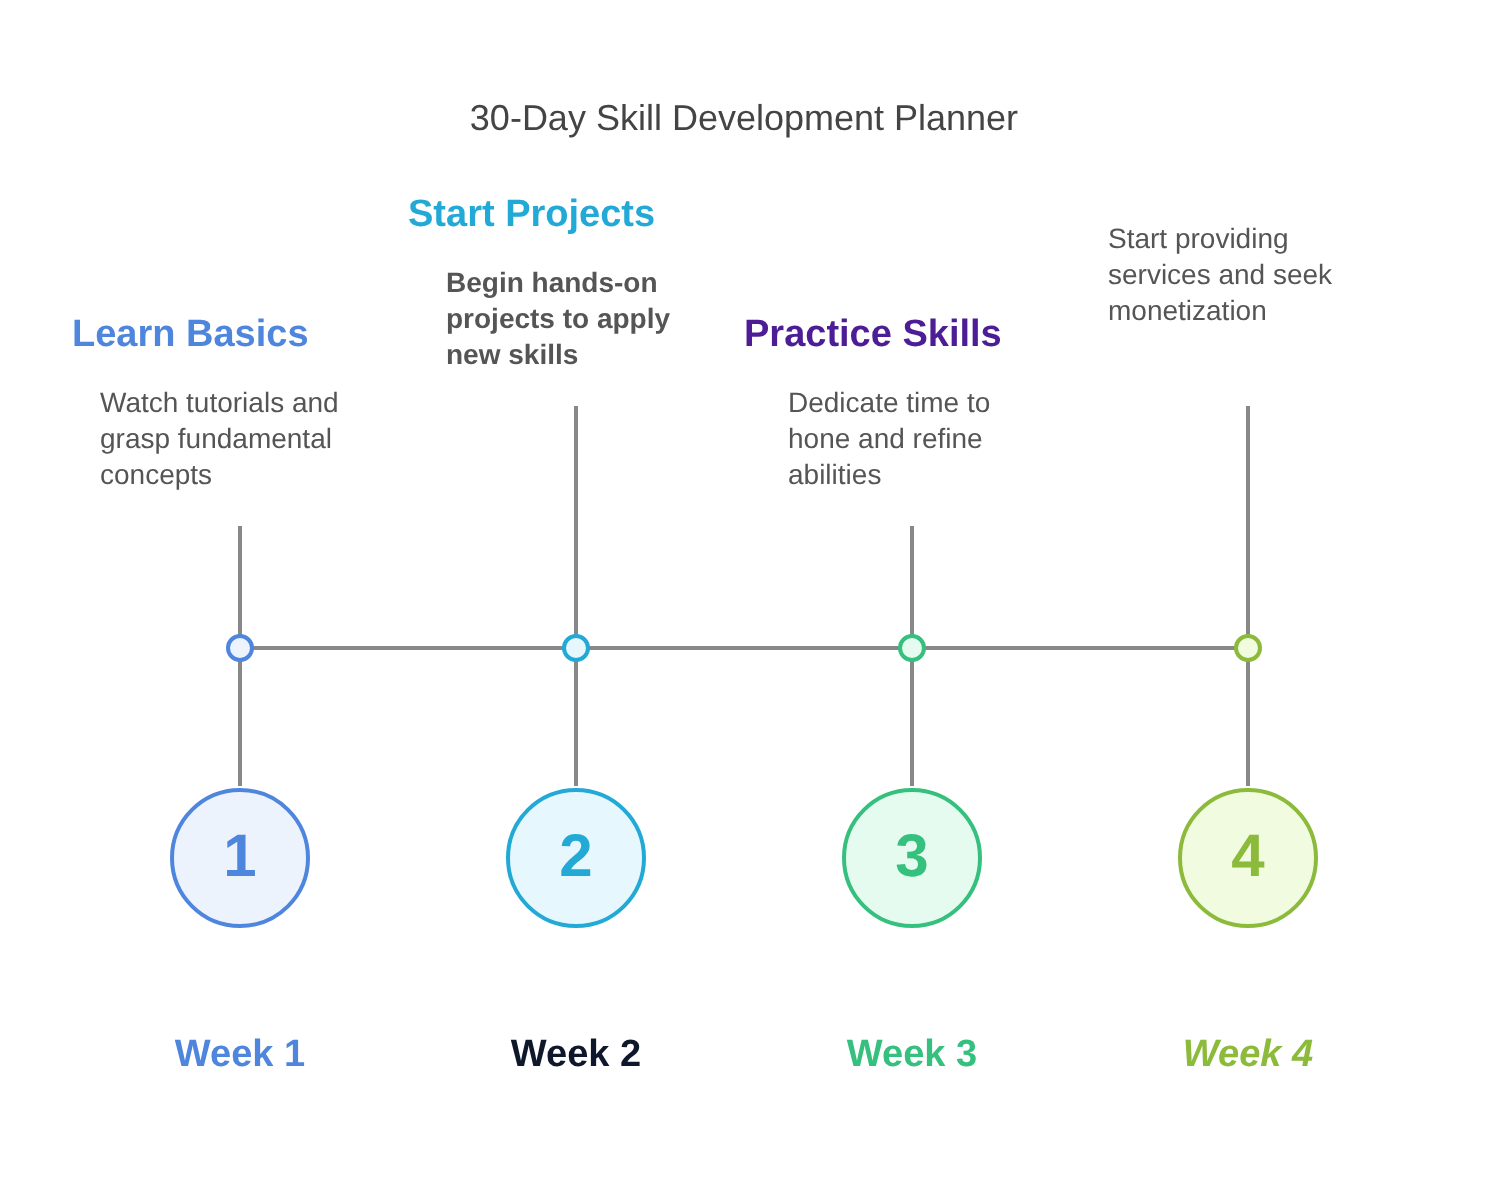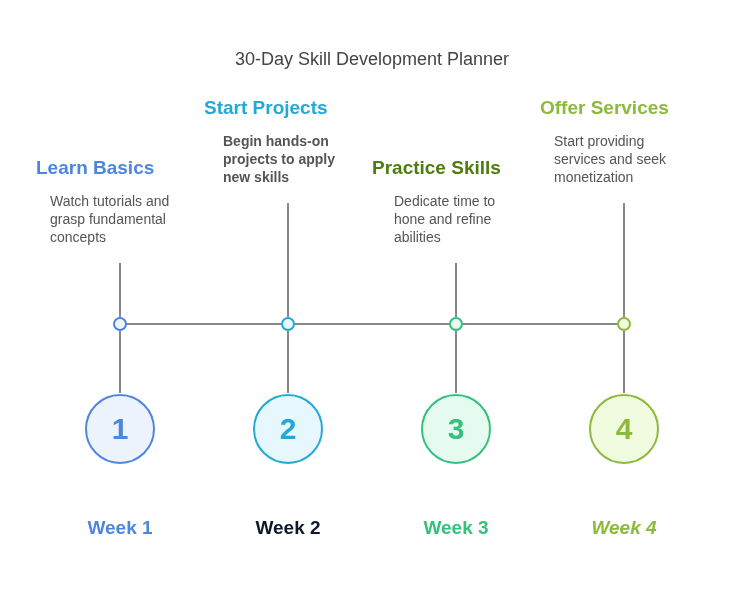--- a/index.html
+++ b/index.html
@@ -41,26 +41,25 @@
   <div class="head" style="color:#4f86dd;">Learn Basics</div>
   <div class="desc" style="width:140px; margin-left:14px;">Watch tutorials and grasp fundamental concepts</div>
 </div>
 
 <div class="stage" style="left:204px; top:97px;">
   <div class="head" style="color:#23a9d6;">Start Projects</div>
   <div class="desc" style="width:130px; margin-left:19px;font-weight:bold;">Begin hands-on projects to apply new skills</div>
 </div>
 
 <div class="stage" style="left:372px; top:157px;">
-  <div class="head" style="color:#4d7c0f;">Practice Skills</div>
+  <div class="head" style="color:#4c1d95;">Practice Skills</div>
   <div class="desc" style="width:124px; margin-left:22px;">Dedicate time to hone and refine abilities</div>
 </div>
 
 <div class="stage" style="left:540px; top:97px;">
-  <div class="head" style="color:#8cba3a;">Offer Services</div>
   <div class="desc" style="width:140px; margin-left:14px;">Start providing services and seek monetization</div>
 </div>
 
 <div class="circle" style="left:85px; top:394px; border-color:#4f86dd; background:#edf3fd; color:#4f86dd;">1</div>
 <div class="circle" style="left:253px; top:394px; border-color:#23a9d6; background:#e6f7fd; color:#23a9d6;">2</div>
 <div class="circle" style="left:421px; top:394px; border-color:#35c07e; background:#e5fbef; color:#35c07e;">3</div>
 <div class="circle" style="left:589px; top:394px; border-color:#8cba3a; background:#f1fbe0; color:#8cba3a;">4</div>
 
 <div class="week" style="left:50px; top:492px; color:#4f86dd;">Week 1</div>
 <div class="week" style="left:218px; top:492px; color:#0f172a;">Week 2</div>

